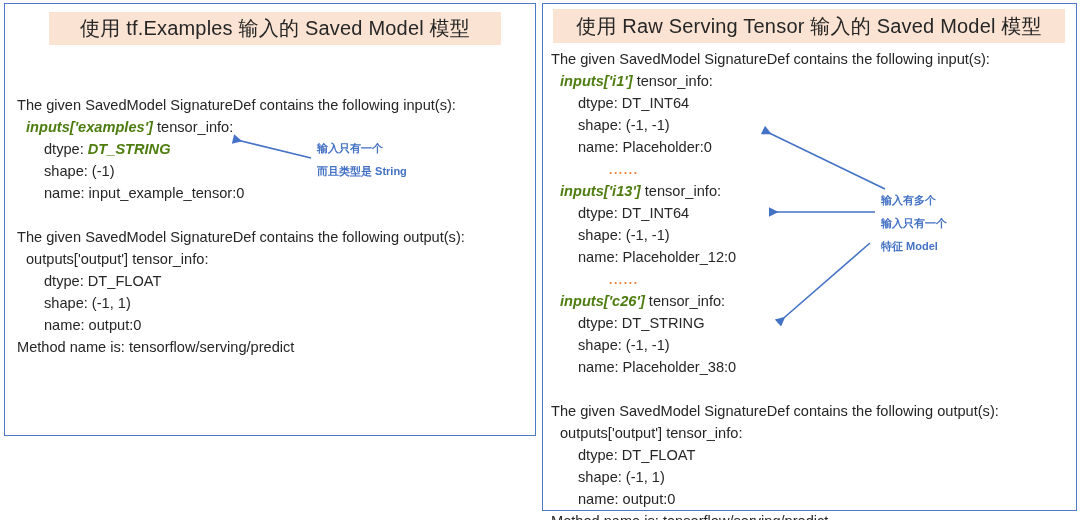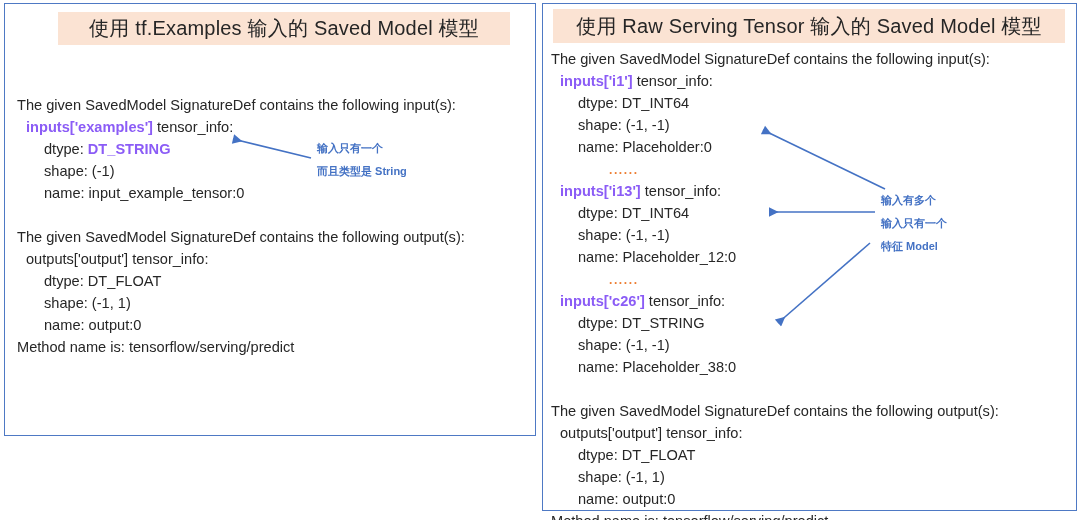--- a/index.html
+++ b/index.html
@@ -33,32 +33,32 @@
     justify-content: center;
     box-sizing: border-box;
   }
   .title-band .title-text {
     font-size: 20px;
     color: #262626;
     letter-spacing: 0.2px;
     white-space: nowrap;
   }
 
-  #title-band-left  { left: 53px; top: 8px; width: 452px; height: 33px; }
+  #title-band-left  { left: 44px; top: 8px; width: 452px; height: 33px; }
   #title-band-right { left: 10px; top: 5px; width: 512px; height: 34px; }
 
   .code-block {
     position: absolute;
     font-size: 14.6px;
     color: #262626;
     line-height: 22px;
     white-space: pre;
   }
   .code-line { white-space: pre; height: 22px; }
-  .kw-blue { color: #8b5cf6; font-weight: bold; }
+  .kw-blue { color: #4d7c0f; font-weight: bold; font-style: italic; }
   .dots {
     color: #ED7D31;
     font-weight: bold;
     letter-spacing: 1.6px;
     font-size: 12px;
   }
   .blank-line { height: 22px; }
 
   .annotation {
     position: absolute;

